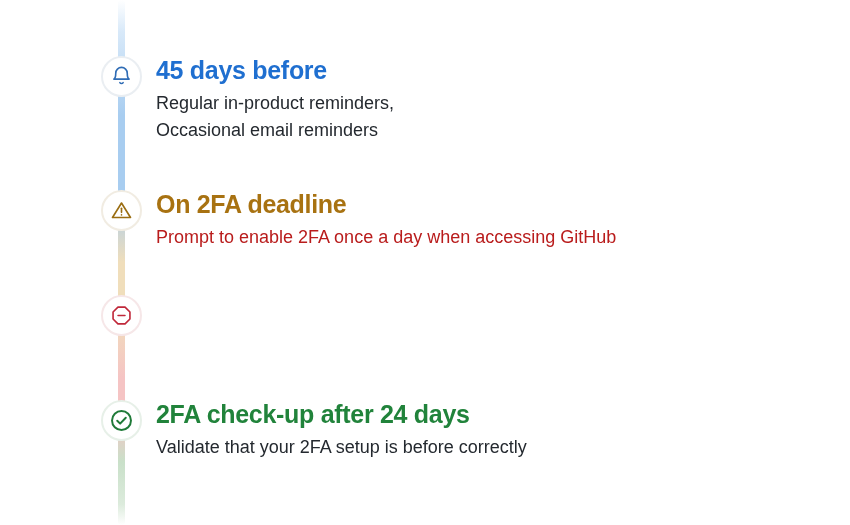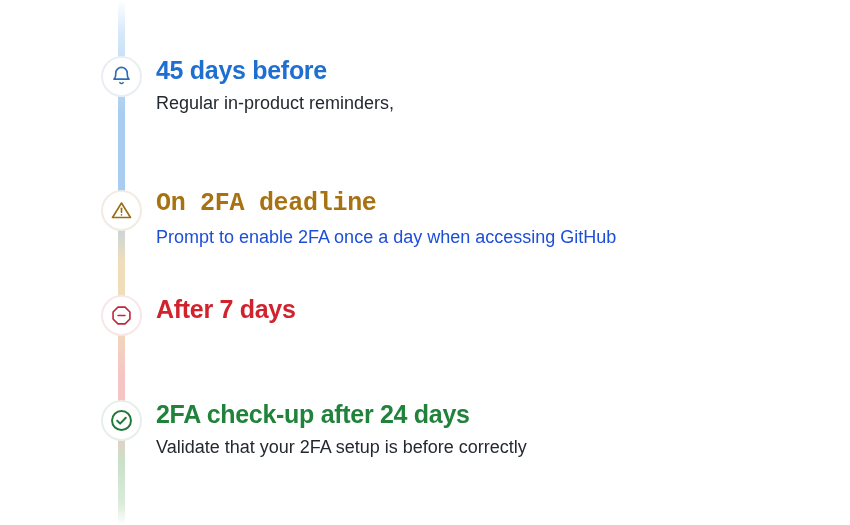--- a/index.html
+++ b/index.html
@@ -95,50 +95,50 @@
       <span class="icon-slot">
         <svg width="23" height="23" viewBox="0 0 24 24" fill="none" stroke="#2f6cb5" stroke-width="1.7" stroke-linecap="round" stroke-linejoin="round">
           <path d="M18 8.5a6 6 0 1 0-12 0c0 5-2 6.2-2 6.2h16s-2-1.2-2-6.2z"></path>
           <path d="M10.3 18.4a2 2 0 0 0 3.4 0"></path>
         </svg>
       </span>
     </div>
     <div class="tl-text">
       <p class="tl-title" style="color: rgb(31, 111, 208);">45 days before</p>
       <p class="tl-desc" style="color: rgb(36, 41, 47);">Regular in-product reminders,</p>
+      <p class="tl-desc" style="color: rgb(36, 41, 47);">Occasional email reminders</p>
     </div>
   </div>
 
   <div class="tl-row" data-row="1">
     <div class="tl-node" style="border: 2px solid rgb(241, 236, 226);">
       <span class="icon-slot">
         <svg width="23" height="23" viewBox="0 0 24 24" fill="none" stroke="#9a6d11" stroke-width="1.7" stroke-linecap="round" stroke-linejoin="round">
           <path d="M12 4.2 2.6 19.3h18.8L12 4.2z"></path>
           <path d="M12 9.6v4.3"></path>
           <path d="M12 16.6v.05"></path>
         </svg>
       </span>
     </div>
     <div class="tl-text">
-      <p class="tl-title" style="color: rgb(168, 114, 17); font-family: Liberation Mono, monospace;">On 2FA deadline</p>
-      <p class="tl-desc" style="color: #1d4ed8;">Prompt to enable 2FA once a day when accessing GitHub</p>
+      <p class="tl-title" style="color: rgb(168, 114, 17);">On 2FA deadline</p>
+      <p class="tl-desc" style="color: #b91c1c;">Prompt to enable 2FA once a day when accessing GitHub</p>
     </div>
   </div>
 
   <div class="tl-row" data-row="2">
     <div class="tl-node" style="border: 2px solid rgb(246, 231, 232);">
       <span class="icon-slot">
         <svg width="23" height="23" viewBox="0 0 24 24" fill="none" stroke="#c0283a" stroke-width="1.7" stroke-linecap="round" stroke-linejoin="round">
           <path d="M8.3 3.2h7.4l5.1 5.1v7.4l-5.1 5.1H8.3l-5.1-5.1V8.3l5.1-5.1z"></path>
           <path d="M8.4 12h7.2"></path>
         </svg>
       </span>
     </div>
     <div class="tl-text">
-      <p class="tl-title" style="color: rgb(208, 35, 46);">After 7 days</p>
     </div>
   </div>
 
   <div class="tl-row" data-row="3">
     <div class="tl-node" style="border: 2px solid rgb(231, 240, 232);">
       <span class="icon-slot">
         <svg width="25" height="25" viewBox="0 0 24 24" fill="none" stroke="#1f7a38" stroke-width="1.9" stroke-linecap="round" stroke-linejoin="round">
           <circle cx="12" cy="12" r="9.1"></circle>
           <path d="M7.9 12.2l2.8 2.8 5.4-5.6"></path>
         </svg>

